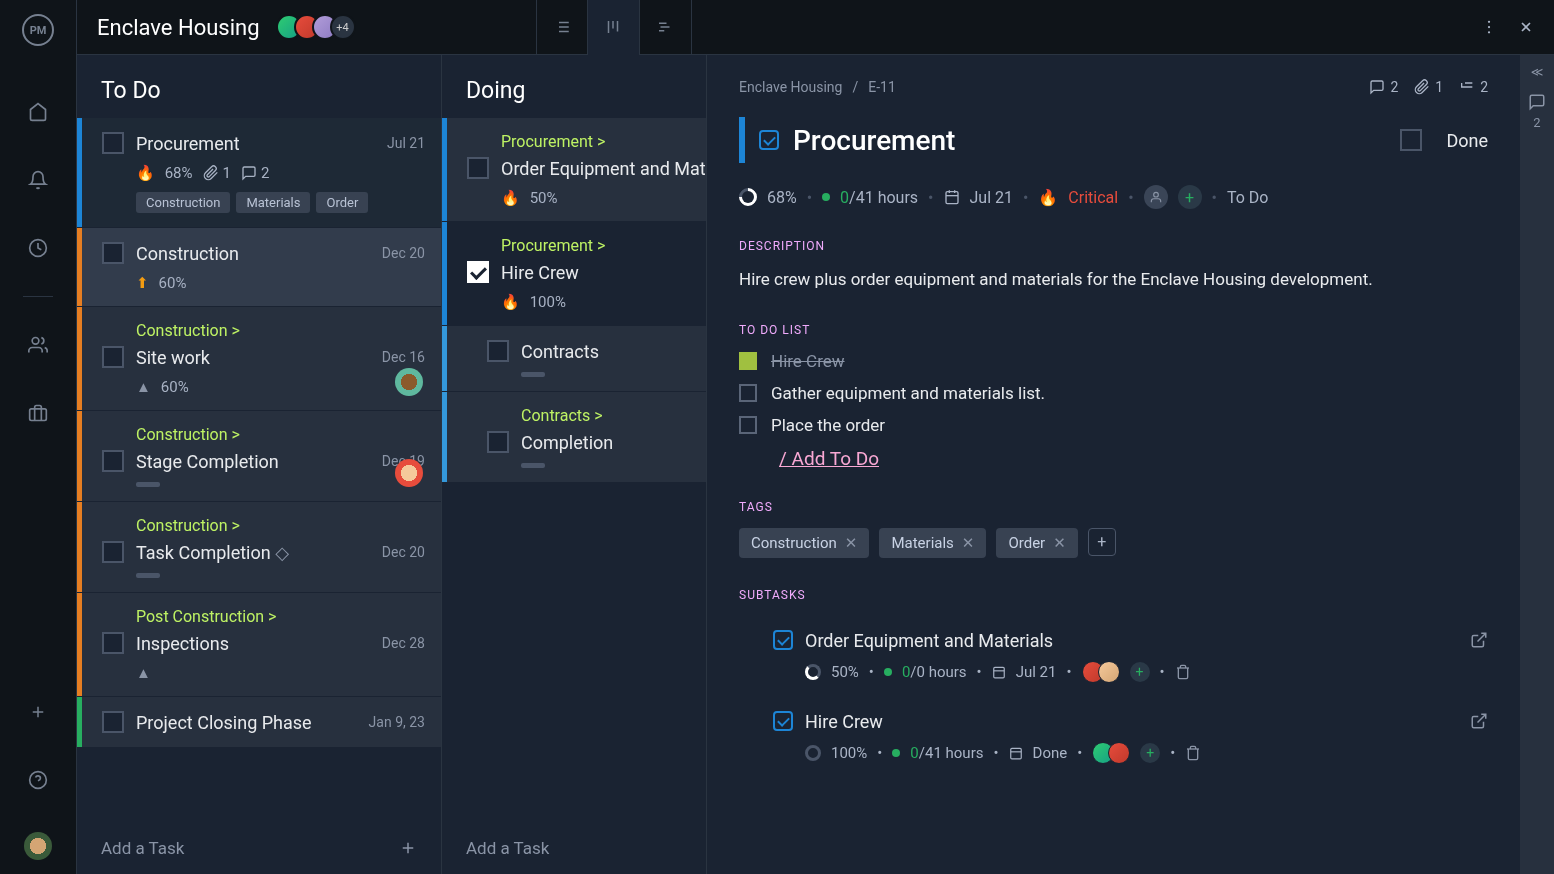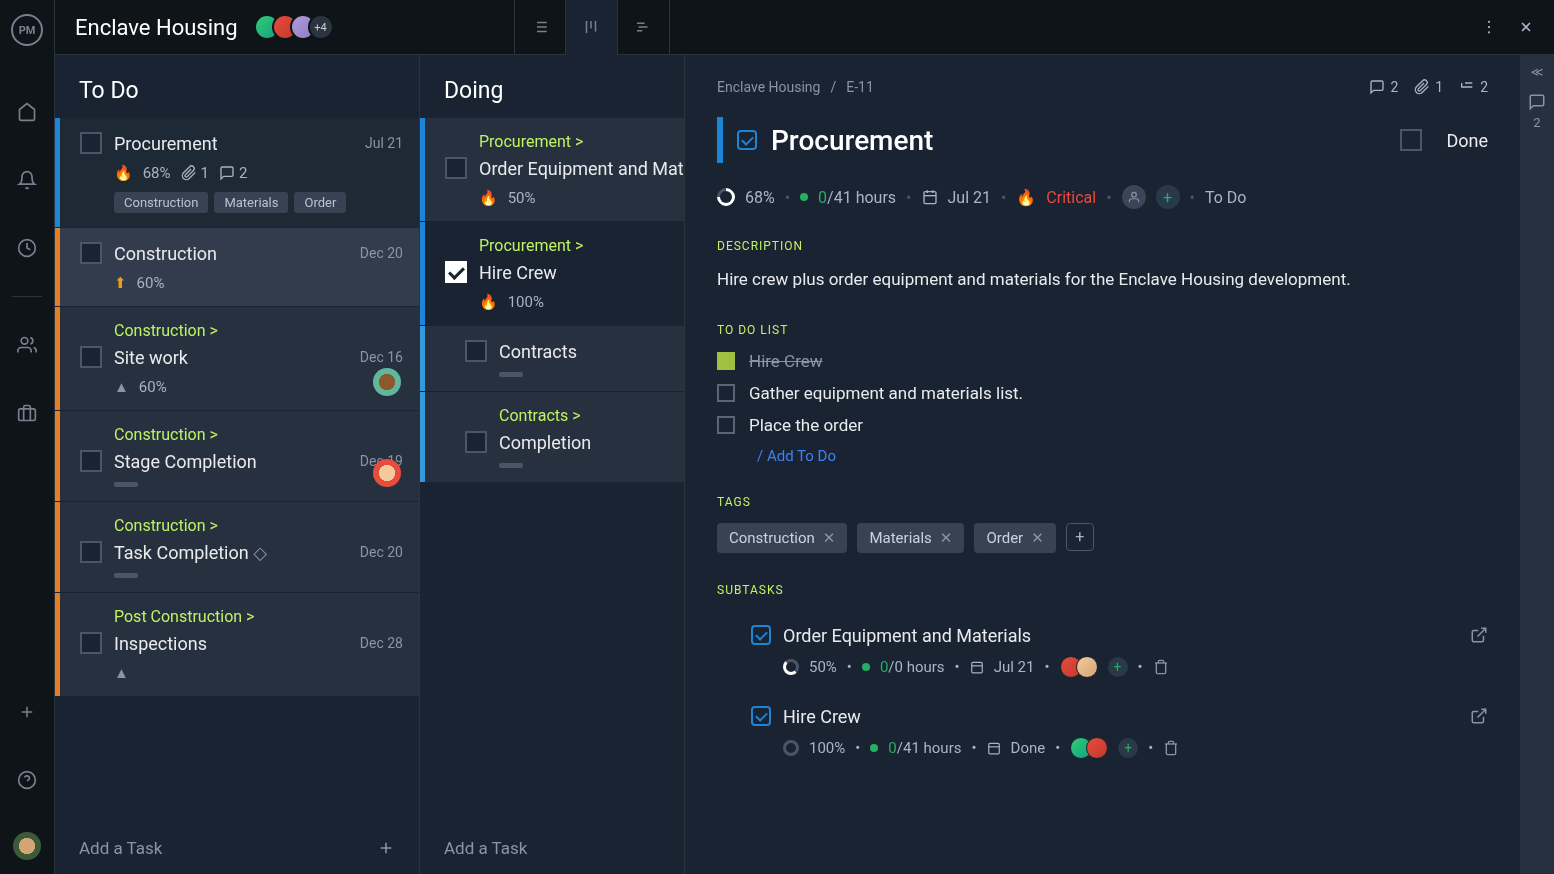--- a/index.html
+++ b/index.html
@@ -7,21 +7,21 @@
   font-family: -apple-system, BlinkMacSystemFont, "Segoe UI", Roboto, sans-serif;
   background: #1a2332;
   color: #e8eaed;
   width: 1554px;
   height: 874px;
   overflow: hidden;
   display: flex;
 }
 
 .left-rail {
-  width: 55px;
+  width: 77px;
   background: #0f1419;
   display: flex;
   flex-direction: column;
   align-items: center;
   padding: 14px 0;
   border-right: 1px solid #2a3441;
   gap: 12px;
 }
 .rail-logo {
   width: 32px; height: 32px;
@@ -167,30 +167,30 @@
   border-radius: 50%; transform: rotate(45deg);
 }
 .dot-g { width: 8px; height: 8px; border-radius: 50%; background: #27ae60; display: inline-block; }
 .critical { color: #e74c3c; }
 .add-circle {
   width: 24px; height: 24px; border-radius: 50%; background: #2a3947;
   display: flex; align-items: center; justify-content: center;
   color: #27ae60; font-size: 16px;
 }
 .section { padding: 0 32px; margin-top: 30px; }
-.section-label { font-size: 12px; color: #bef264; letter-spacing: 1px; margin-bottom: 14px; }
+.section-label { font-size: 12px; color: #f0abfc; letter-spacing: 1px; margin-bottom: 14px; }
 .desc-text { font-size: 17px; color: #e8eaed; line-height: 1.5; }
 .todo-item {
   display: flex; align-items: center; gap: 14px;
   font-size: 17px; color: #e8eaed; margin-bottom: 12px;
 }
 .todo-check { width: 18px; height: 18px; border: 2px solid #5a6578; }
 .todo-check.done { background: #a0c040; border-color: #a0c040; position: relative; }
 .todo-item.done span { text-decoration: line-through; color: #8a94a6; }
-.add-todo { color: #3b82f6; margin-left: 40px; font-size: 15px; }
+.add-todo { color: #f9a8d4; margin-left: 40px; font-size: 19px; text-decoration: underline; }
 .tags-big { display: flex; gap: 10px; }
 .tag-big {
   background: #384252; color: #c8d2e4; padding: 6px 12px;
   border-radius: 4px; font-size: 15px; display: flex; align-items: center; gap: 8px;
 }
 .tag-x { color: #8a94a6; cursor: pointer; }
 .tag-add {
   width: 28px; height: 28px; border: 1px solid #4a5568; border-radius: 4px;
   display: flex; align-items: center; justify-content: center;
   color: #aab4c6; cursor: pointer;
@@ -426,20 +426,29 @@
             <div class="card-titlewrap">
                 <div class="card-title">Inspections</div>
               </div>
             <div class="card-date">Dec 28</div>
           </div>
           <div class="card-row2">
               <span style="color:#8a94a6">▲</span>
             </div>
         </div>
 
+        <div class="card green">
+          <div class="card-top">
+            <div class="check"></div>
+            <div class="card-titlewrap">
+                <div class="card-title">Project Closing Phase</div>
+              </div>
+            <div class="card-date">Jan 9, 23</div>
+          </div>
+        </div>
       </div>
       <div class="add-task-row">
         <span>Add a Task</span>
         <svg width="18" height="18" viewBox="0 0 24 24" fill="none" stroke="currentColor" stroke-width="2">
             <path d="M12 5v14M5 12h14"></path>
           </svg>
       </div>
     </div>
 
     <div class="column" style="width:265px">

